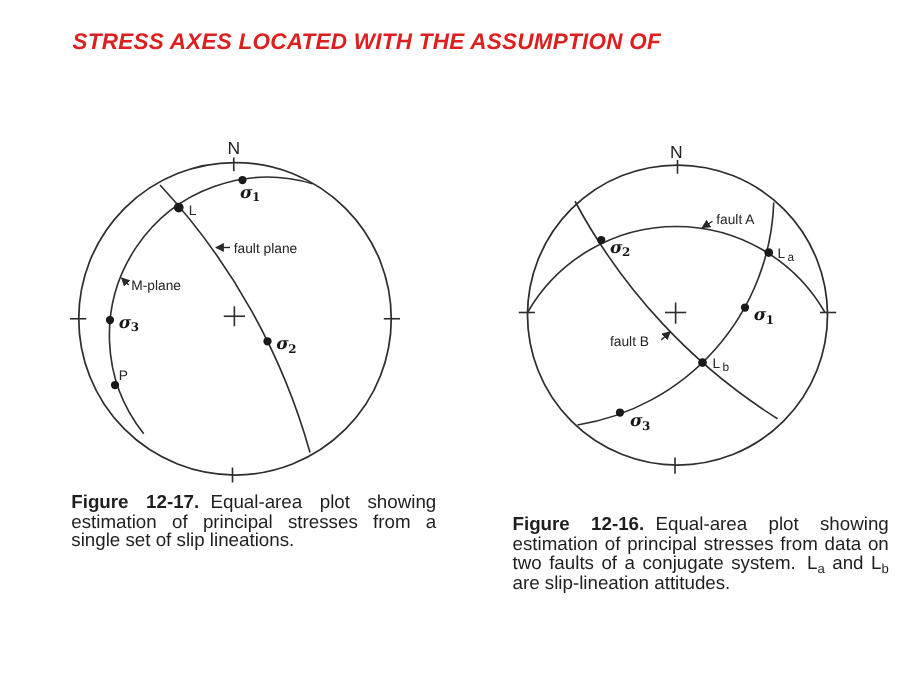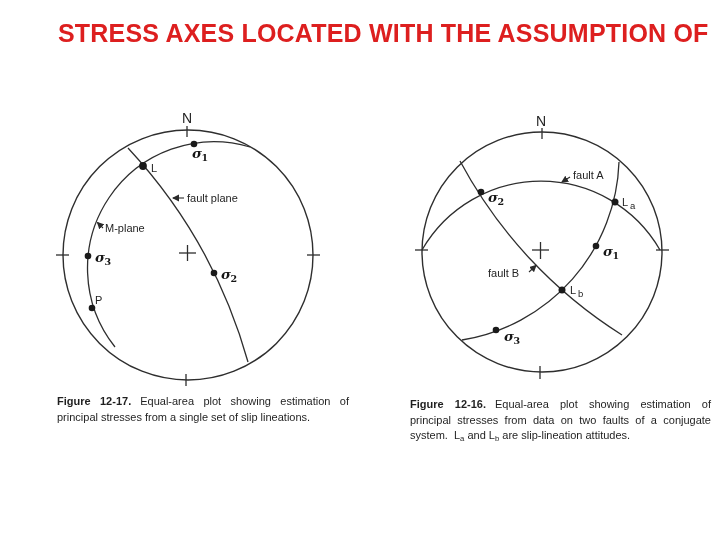--- a/index.html
+++ b/index.html
@@ -2,41 +2,41 @@
 <html style="--title-red: #dd1f1f; --ink: #2e2e2e;"><head>
 <meta charset="utf-8">
 <style>
   html,body{margin:0;padding:0;}
   body{
     width:720px;height:540px;position:relative;overflow:hidden;
     background:#ffffff;font-family:"Liberation Sans",sans-serif;
   }
   .title{
     position:absolute;left:58px;top:17px;
-    font-size:25px;line-height:33px;font-weight:bold;
+    font-size:18px;line-height:33px;font-weight:bold;font-style:italic;
     letter-spacing:.2px;color:var(--title-red,#dd1f1f);white-space:nowrap;
   }
   .title span{display:block;}
   svg{position:absolute;left:0;top:0;}
   .rim{fill:none;stroke:var(--ink,#2e2e2e);stroke-width:1.4;}
   .arc{fill:none;stroke:var(--ink,#2e2e2e);stroke-width:1.3;}
   .tick{stroke:var(--ink,#2e2e2e);stroke-width:1.3;}
   .dot{fill:#1a1a1a;stroke:none;}
   .lbl{font:11px "Liberation Sans",sans-serif;fill:#242424;}
   .north{font:14px "Liberation Sans",sans-serif;fill:#242424;text-anchor:middle;}
   .sig{font:italic bold 13.5px "DejaVu Serif",serif;fill:#161616;}
   .ssub{font:bold 9.5px "DejaVu Serif",serif;fill:#161616;}
   .psub{font:9.5px "Liberation Sans",sans-serif;fill:#242424;}
   .alin{stroke:#2a2a2a;stroke-width:1.1;}
   .caption{
-    position:absolute;font-size:11px;line-height:15.5px;color:#1f1f1f;
+    position:absolute;font-size:15px;line-height:15.5px;color:#1f1f1f;
     text-align:justify;
   }
   .caption-left{left:57px;top:394px;width:292px;}
-  .caption-right{left:410px;top:397px;width:301px;}
+  .caption-right{left:410px;top:412px;width:301px;}
   .cap-tag{font-weight:bold;margin-right:9px;}
   .gapr{margin-right:3px;}
   .caption sub{font-size:.7em;line-height:0;vertical-align:-0.3em;}
 </style>
 </head>
 <body>
 
 <div class="title">
   <span>STRESS AXES LOCATED WITH THE ASSUMPTION OF</span>
 </div>

